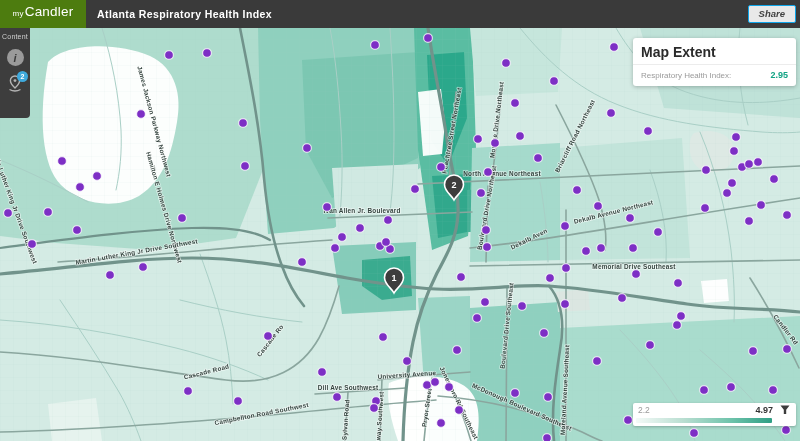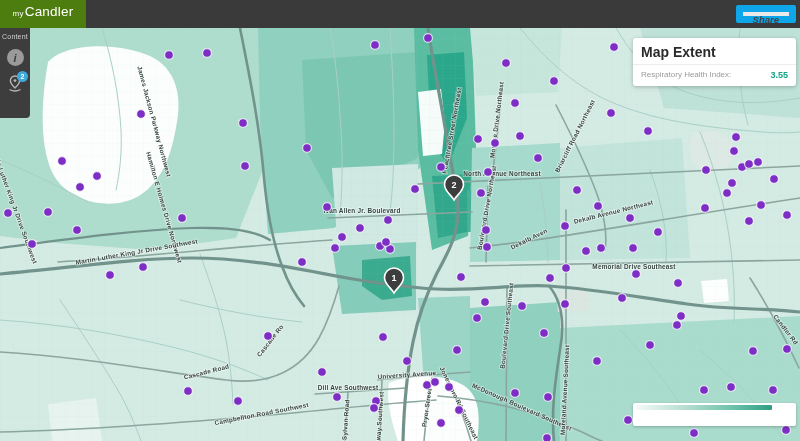--- a/index.html
+++ b/index.html
@@ -14,41 +14,41 @@
 
   
   .header{position:absolute;left:0;top:0;width:800px;height:28px;background:#3a3a3a;
           display:flex;align-items:center;z-index:30;}
   .logo{width:86px;height:28px;background:#4d7c0f;display:flex;align-items:baseline;
         justify-content:center;color:#fff;cursor:pointer;padding-top:4px;}
   .logo-my{font-size:8px;letter-spacing:.2px;margin-right:1px;}
   .logo-main{font-size:13.5px;letter-spacing:.2px;font-weight:400;}
   .hdr-title{color:#fff;font-size:10.5px;font-weight:700;letter-spacing:.4px;margin-left:11px;}
   .share-btn{position:absolute;right:4px;top:5px;height:18px;padding:0 10px;background:#e9e9e9;
-             border:7px solid #0ea5e9;border-radius:2px;font-size:9.5px;font-style:italic;
+             border:1px solid #0ea5e9;border-radius:2px;font-size:9.5px;font-style:italic;
              font-weight:700;color:#424242;cursor:pointer;line-height:16px;}
 
   
   .sidebar{position:absolute;left:0;top:28px;width:30px;height:90px;background:#3d3d3d;
            border-radius:0 0 4px 0;z-index:25;display:flex;flex-direction:column;align-items:center;}
   .side-label{color:#cfcfcf;font-size:7px;letter-spacing:.2px;margin-top:5px;}
   .icon-circle{width:17px;height:17px;border-radius:50%;background:#9a9a9a;color:#3b3b3b;
                font-size:11px;font-weight:700;font-style:italic;font-family:"Liberation Serif",serif;
                display:flex;align-items:center;justify-content:center;margin-top:9px;cursor:pointer;}
   .icon-pin{position:relative;margin-top:8px;cursor:pointer;width:18px;height:20px;}
   .pin-badge{position:absolute;right:-4px;top:-3px;width:11px;height:11px;border-radius:50%;
              background:#3fa9dc;color:#fff;font-size:7px;font-weight:700;display:flex;
              align-items:center;justify-content:center;}
 
   
   .extent-card{position:absolute;left:633px;top:38px;width:163px;background:#fff;border-radius:3px;
                box-shadow:0 1px 4px rgba(0,0,0,.25);z-index:20;}
   .extent-title{font-size:14px;font-weight:700;color:#2b2b2b;padding:6px 8px 4px 8px;
                 border-bottom:1px solid #ececec;}
-  .extent-row{display:flex;align-items:flex-start;justify-content:space-between;padding:5px 8px 6px 8px;}
+  .extent-row{display:flex;align-items:center;justify-content:space-between;padding:5px 8px 6px 8px;}
   .extent-label{font-size:8px;color:#9a9a9a;}
   .extent-value{font-size:9px;font-weight:700;}
 
   
   .filter-bar{position:absolute;left:633px;top:403px;width:163px;height:23px;background:#fff;
               border-radius:2px;box-shadow:0 1px 3px rgba(0,0,0,.25);z-index:20;
               display:flex;flex-direction:column;justify-content:space-between;padding:2px 0 3px 0;}
   .fb-row{display:flex;align-items:center;padding:0 5px;}
   .fb-min{font-size:8.5px;color:#9a9a9a;}
   .fb-max{font-size:9px;font-weight:700;color:#333;margin-left:auto;}
@@ -298,20 +298,21 @@
           <text x="0" y="-12" text-anchor="middle" class="pin-num">2</text>
         </g>
       </g>
   </svg>
 
   <header class="header">
     <div class="logo">
       <span class="logo-my">my</span>
         <span class="logo-main">Candler</span>
     </div>
+    <div class="hdr-title">Atlanta Respiratory Health Index</div>
     <button class="share-btn">Share</button>
   </header>
 
   <aside class="sidebar">
     <div class="side-label">Content</div>
     <div class="icon-circle">
       <span>i</span>
     </div>
     <div class="icon-pin">
       <svg width="18" height="20" viewBox="0 0 18 20">
@@ -320,23 +321,32 @@
         <path d="M3.5,15.5 Q9,18.5 14.5,15.5" fill="none" stroke="#b5b5b5" stroke-width="1.3"></path>
       </svg>
       <span class="pin-badge">2</span>
     </div>
   </aside>
 
   <div class="extent-card">
     <div class="extent-title">Map Extent</div>
     <div class="extent-row">
       <span class="extent-label">Respiratory Health Index:</span>
-      <span class="extent-value" id="extent-value" style="color: rgb(17, 163, 132);">3.55</span>
+      <span class="extent-value" id="extent-value" style="color: rgb(17, 163, 132);">2.95</span>
     </div>
   </div>
 
   <div class="filter-bar">
+    <div class="fb-row">
+      <span class="fb-min">2.2</span>
+      <span class="fb-max">4.97</span>
+      <span class="fb-funnel">
+        <svg width="10" height="10" viewBox="0 0 10 10">
+            <path d="M0.5,0.5 H9.5 L6.2,4.8 V9 L3.8,9 V4.8 Z" fill="#3c3c3c"></path>
+          </svg>
+      </span>
+    </div>
     <div class="fb-track">
       <div class="fb-grad"></div>
     </div>
   </div>
 
 </div>
 
 </body></html>

